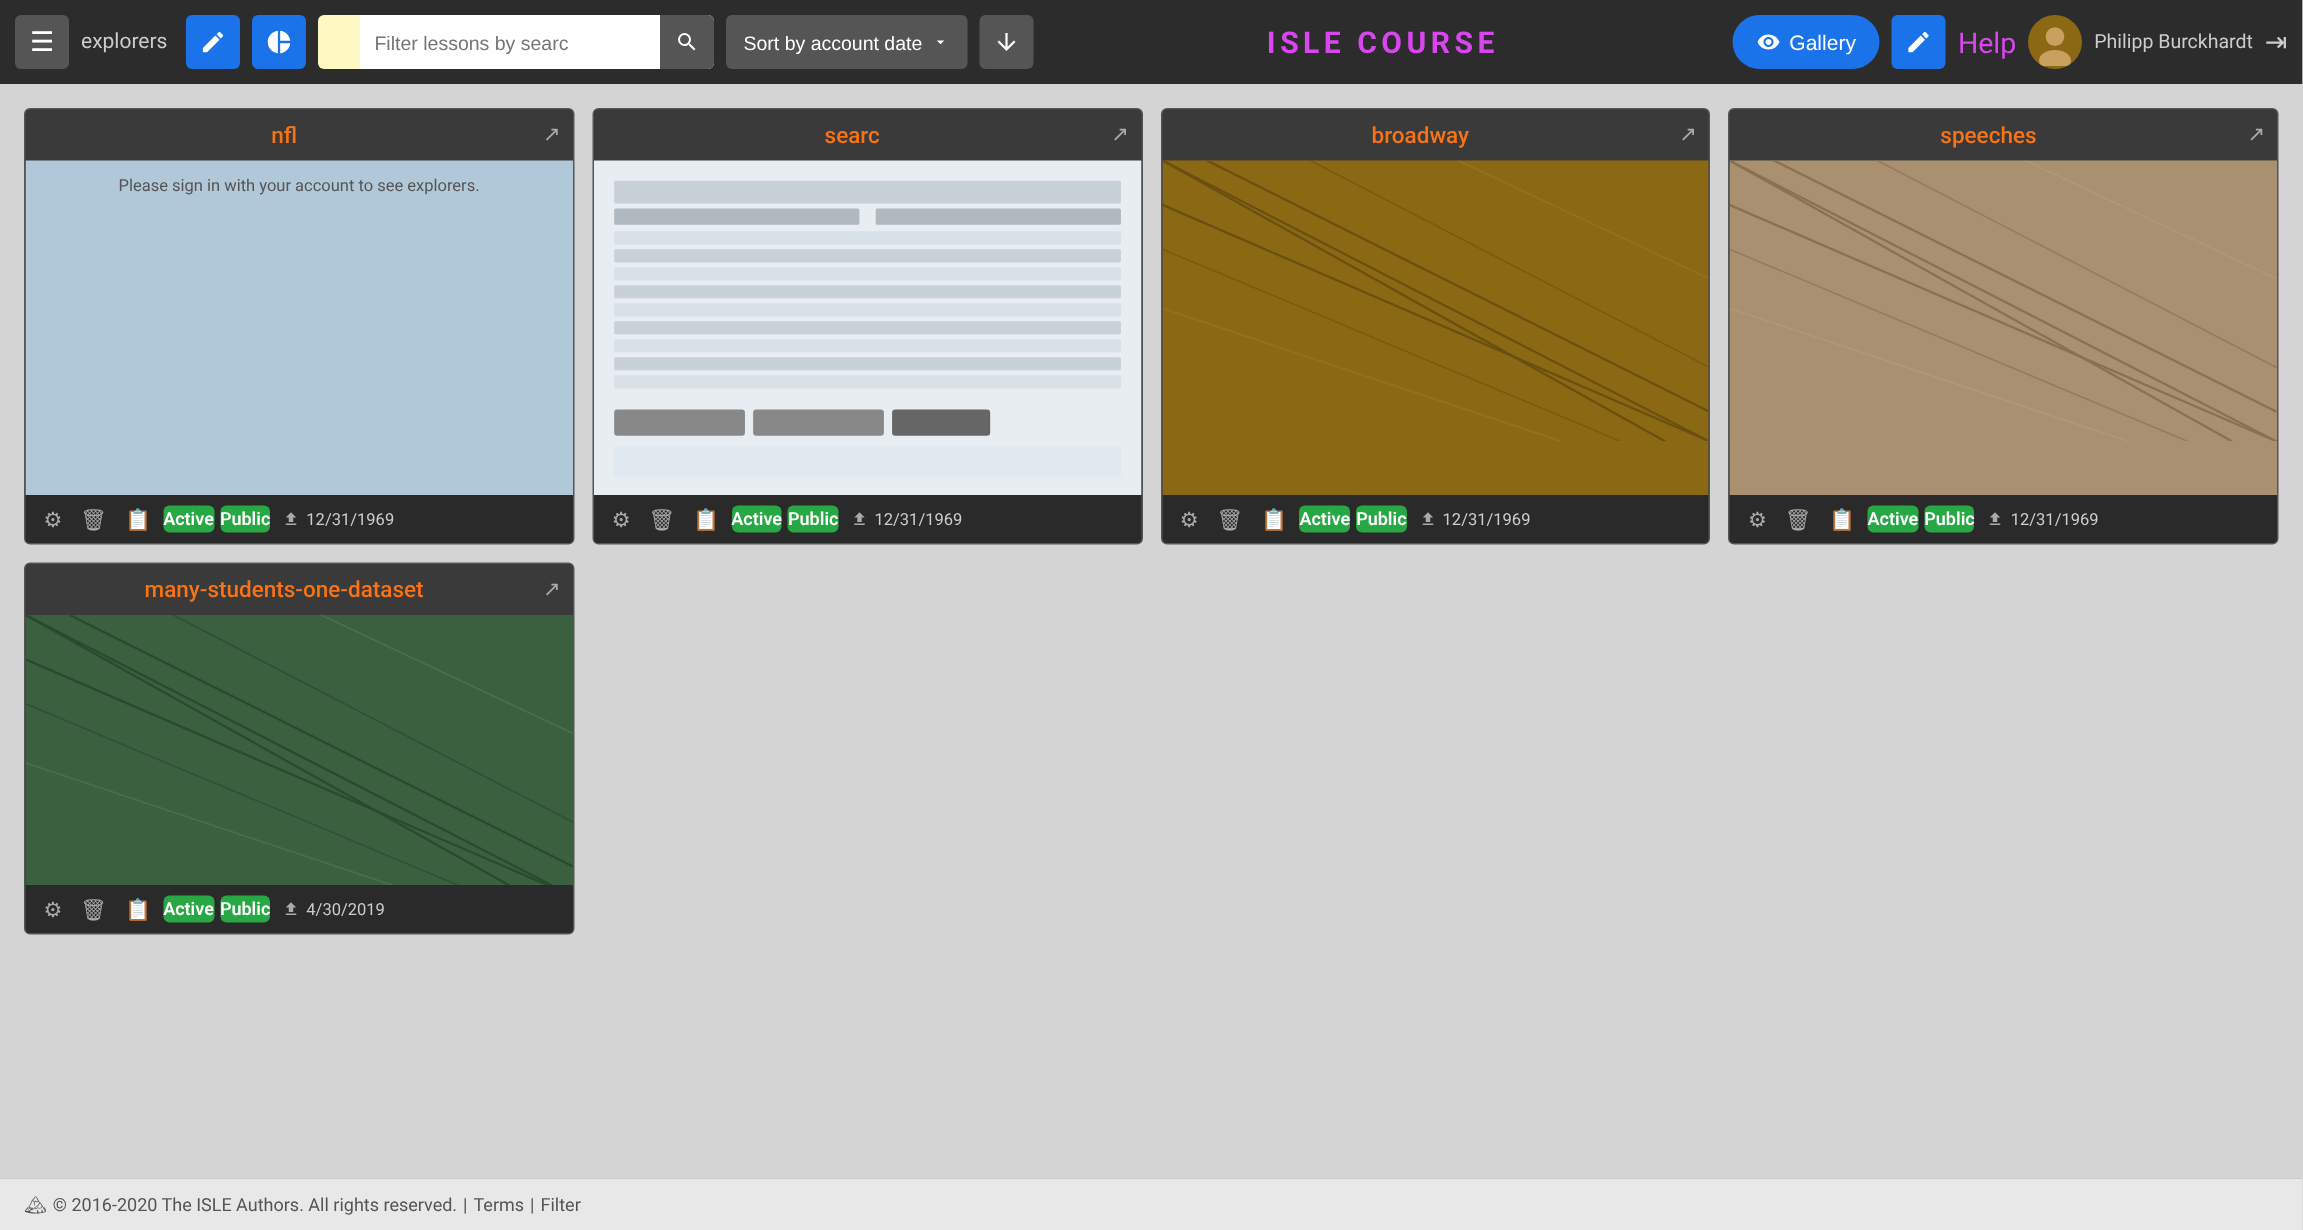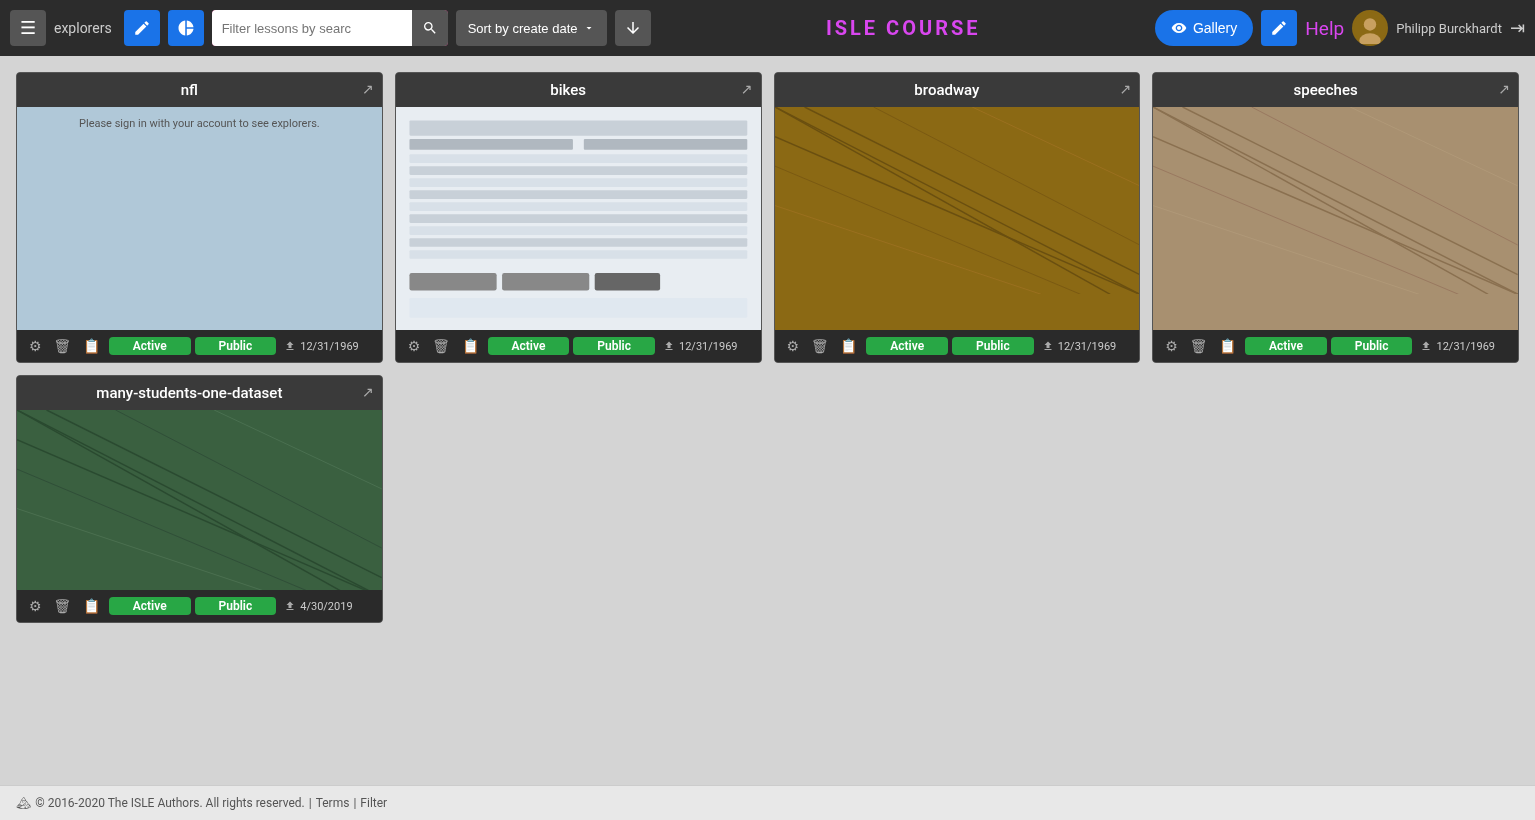--- a/index.html
+++ b/index.html
@@ -38,24 +38,25 @@
       cursor: pointer;
       color: white;
       font-size: 16px;
     }
     .header-btn-icon.pie {
       background: #1a73e8;
     }
     .search-input-wrap {
       display: flex;
       align-items: center;
-      background: #ec4899;
+      background: #fef9c3;
       border-radius: 4px;
       overflow: hidden;
       height: 36px;
+      padding-left: 28px;
     }
     .search-input-wrap input {
       border: none;
       outline: none;
       padding: 0 10px;
       font-size: 13px;
       width: 200px;
       height: 100%;
     }
     .search-btn {
@@ -187,21 +188,21 @@
     }
     .course-card-header {
       background: #3a3a3a;
       display: flex;
       align-items: center;
       justify-content: center;
       padding: 8px 30px 8px 10px;
       position: relative;
     }
     .course-card-title {
-      color: #ffffff;
+      color: #f97316;
       font-size: 15px;
       font-weight: 500;
       text-align: center;
     }
     .card-external-icon {
       position: absolute;
       top: 8px;
       right: 8px;
       color: #aaa;
       font-size: 14px;
@@ -267,21 +268,21 @@
       border: none;
       color: #aaa;
       cursor: pointer;
       font-size: 14px;
       padding: 2px 4px;
       display: flex;
       align-items: center;
     }
     .badge {
       border-radius: 4px;
-      padding: 2px 24px;
+      padding: 2px 0;
       font-size: 12px;
       font-weight: 600;
       color: white;
     }
     .badge-active { background: #28a745; }
     .badge-public { background: #28a745; }
     .footer-date {
       color: #ccc;
       font-size: 11px;
       margin-left: 4px;
@@ -334,21 +335,21 @@
   <div class="search-input-wrap">
     <input type="text" placeholder="Filter lessons by searc" style="">
     <button class="search-btn">
       <svg width="16" height="16" viewBox="0 0 24 24" fill="white">
         <path d="M15.5 14h-.79l-.28-.27A6.47 6.47 0 0016 9.5 6.5 6.5 0 109.5 16c1.61 0 3.09-.59 4.23-1.57l.27.28v.79l5 4.99L20.49 19l-4.99-5zm-6 0C7.01 14 5 11.99 5 9.5S7.01 5 9.5 5 14 7.01 14 9.5 11.99 14 9.5 14z"></path>
       </svg>
     </button>
   </div>
 
   <button class="sort-btn">
-    <span>Sort by create date</span>
+    <span>Sort by account date</span>
     <svg width="12" height="12" viewBox="0 0 24 24" fill="white">
       <path d="M7 10l5 5 5-5z"></path>
     </svg>
   </button>
   <button class="sort-arrow-btn">
     <svg width="18" height="18" viewBox="0 0 24 24" fill="white">
       <path d="M20 12l-1.41-1.41L13 16.17V4h-2v12.17l-5.58-5.59L4 12l8 8 8-8z"></path>
     </svg>
   </button>
 
@@ -402,21 +403,21 @@
           <svg width="12" height="12" viewBox="0 0 24 24" fill="#aaa">
               <path d="M9 16h6v-6h4l-7-7-7 7h4zm-4 2h14v2H5z"></path>
             </svg>
           12/31/1969
         </span>
       </div>
     </div>
 
     <div class="course-card">
       <div class="course-card-header">
-        <span class="course-card-title">bikes</span>
+        <span class="course-card-title">searc</span>
         <span class="card-external-icon">↗</span>
       </div>
       <div class="card-preview bikes-preview">
 
         <svg width="100%" height="100%" viewBox="0 0 320 190">
 
           <rect x="5" y="5" width="310" height="14" fill="#c8d0d8" rx="1"></rect>
 
           <rect x="5" y="22" width="150" height="10" fill="#b0b8c0" rx="1"></rect>
           <rect x="165" y="22" width="150" height="10" fill="#b0b8c0" rx="1"></rect>

